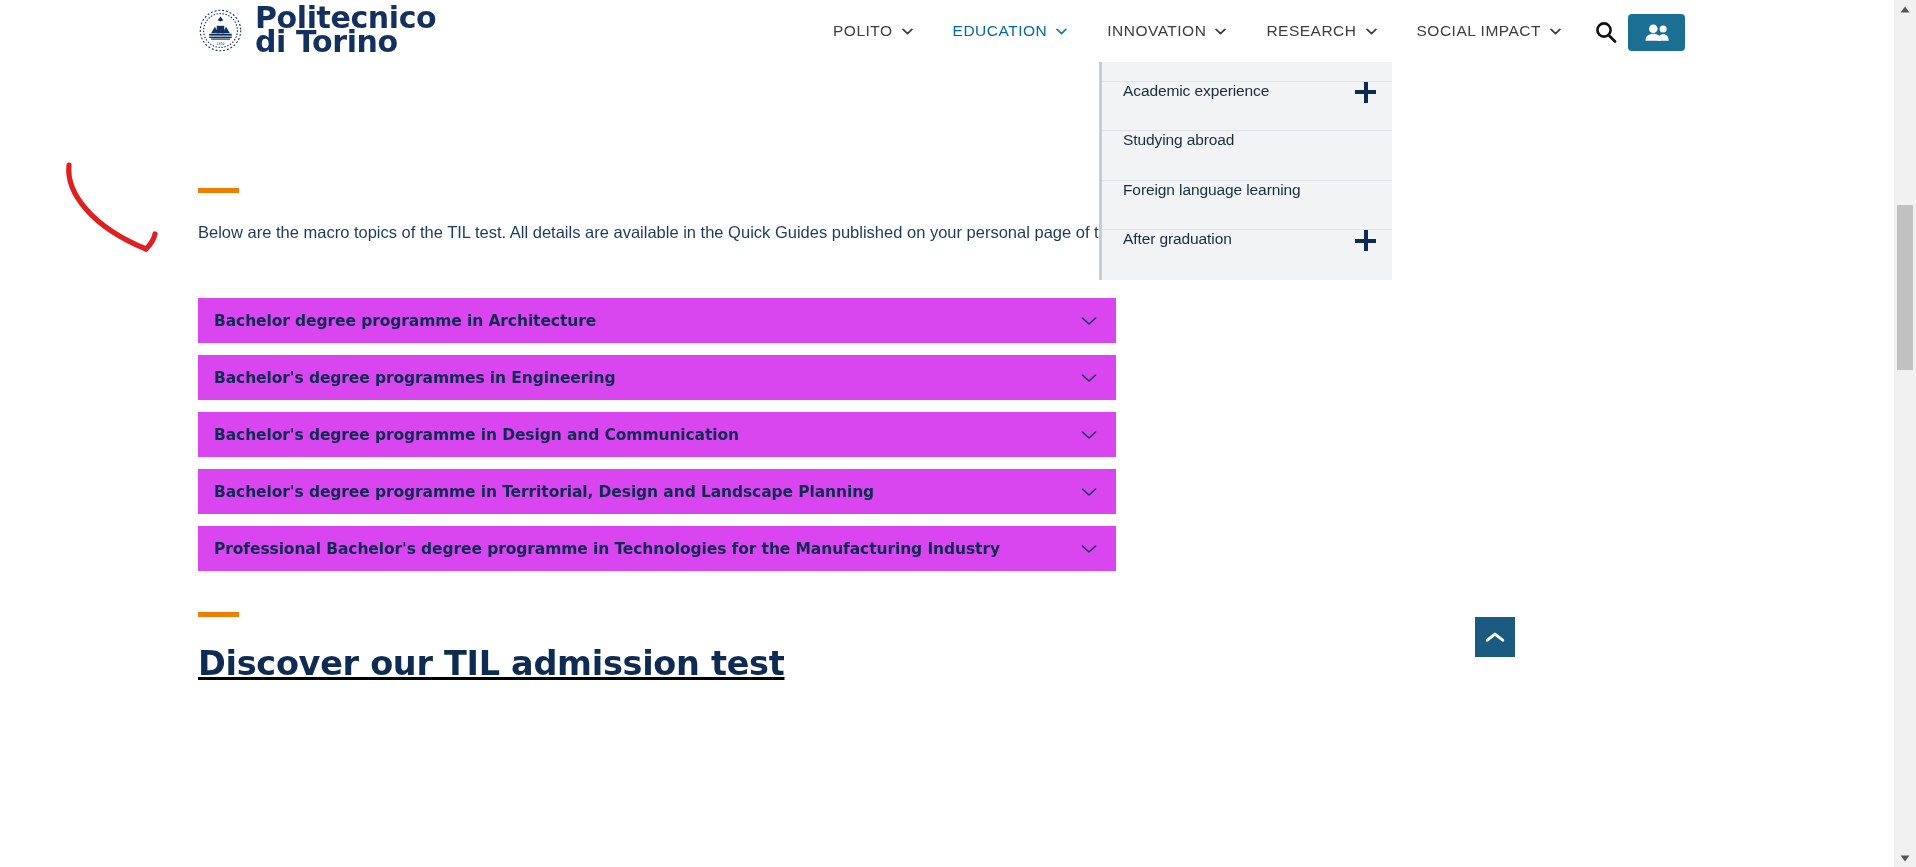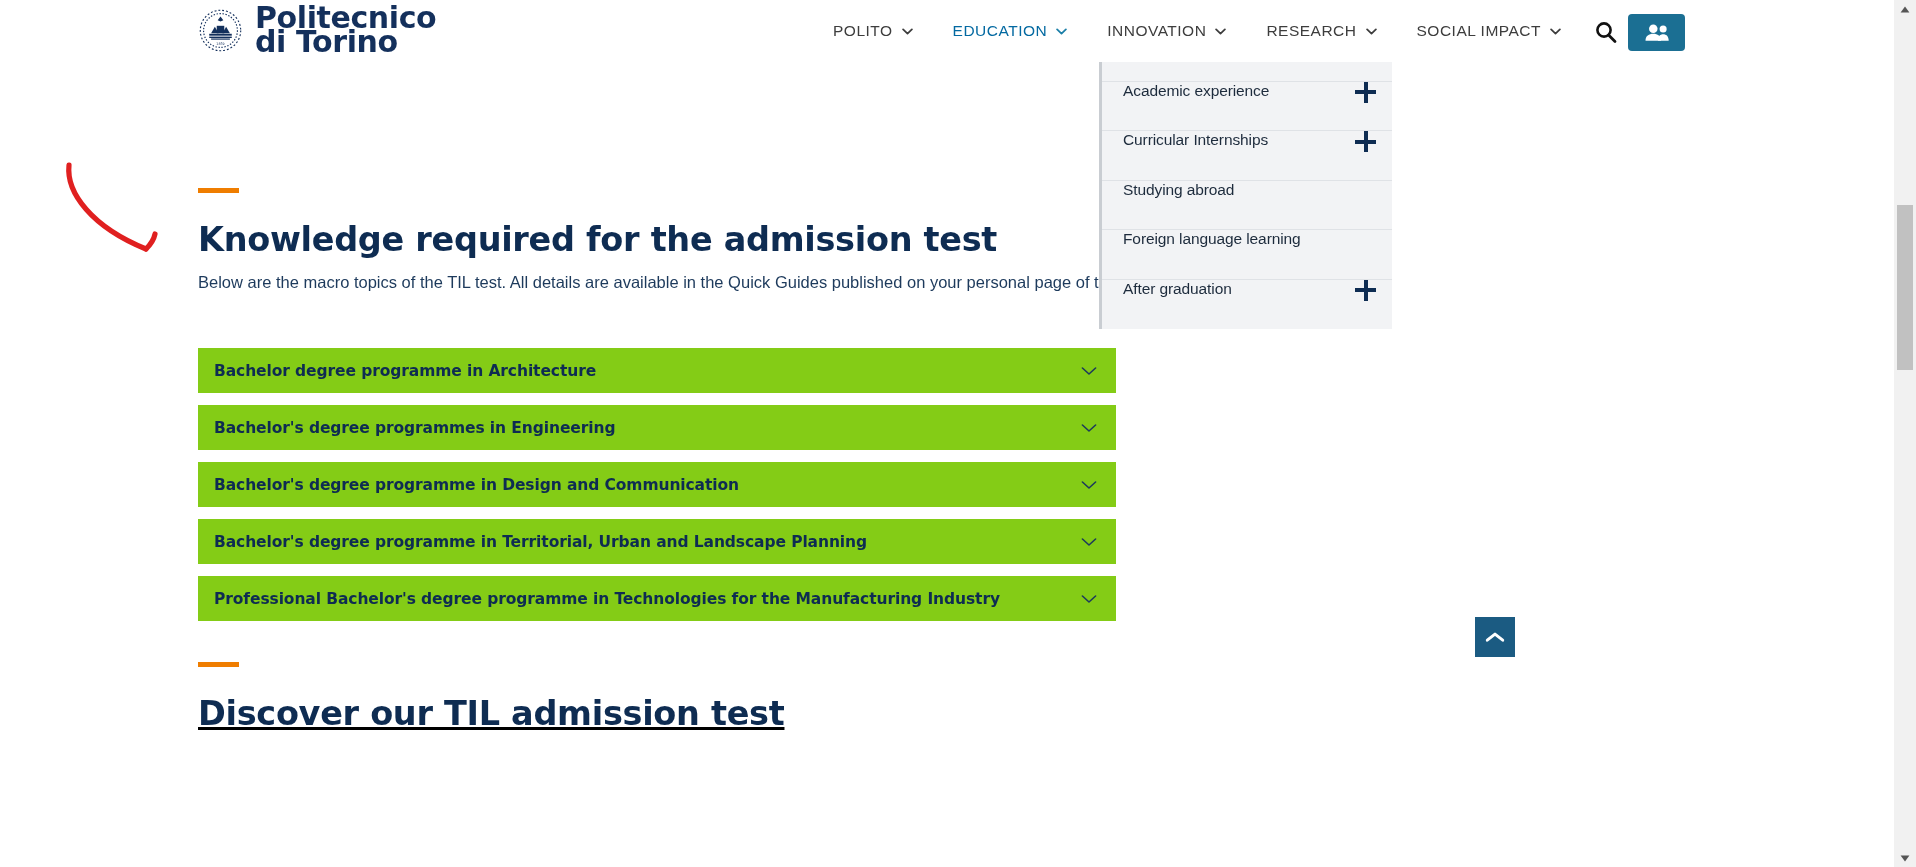--- a/index.html
+++ b/index.html
@@ -139,21 +139,21 @@
   }
 
   .accordion {
     margin-top: 53px;
     display: flex;
     flex-direction: column;
     gap: 12px;
     width: 918px;
   }
   .acc-row {
-    background: #84cc16;
+    background: #d946ef;
     height: 45px;
     display: flex;
     align-items: center;
     justify-content: space-between;
     padding: 0 19px 0 16px;
     cursor: pointer;
   }
   .acc-label {
     font-family: "DejaVu Sans", sans-serif;
     font-weight: 700;
@@ -346,21 +346,20 @@
       </svg>
     </div>
   </header>
 
   <main class="content-col">
 
     <div style="height:126px"></div>
 
     <div class="orange-rule"></div>
 
-    <h1 class="section-title">Knowledge required for the admission test</h1>
 
     <p class="section-lede"><span>Below are the macro topics of the TIL test.  All details are available in the Quick Guides published on your personal page of the </span><a>Apply@polito</a><span> platform.</span></p>
 
     <div class="accordion">
 
       <div class="acc-row">
         <span class="acc-label">Bachelor degree programme in Architecture</span>
         <svg class="acc-chevron" viewBox="0 0 16 10">
           <path d="M1.4 2 L8 8 L14.6 2" fill="none" stroke="#1d3a5c" stroke-width="1.6" stroke-linecap="round" stroke-linejoin="round"></path>
         </svg>
@@ -374,21 +373,21 @@
       </div>
 
       <div class="acc-row">
         <span class="acc-label">Bachelor's degree programme in Design and Communication</span>
         <svg class="acc-chevron" viewBox="0 0 16 10">
           <path d="M1.4 2 L8 8 L14.6 2" fill="none" stroke="#1d3a5c" stroke-width="1.6" stroke-linecap="round" stroke-linejoin="round"></path>
         </svg>
       </div>
 
       <div class="acc-row">
-        <span class="acc-label">Bachelor's degree programme in Territorial, Urban and Landscape Planning</span>
+        <span class="acc-label">Bachelor's degree programme in Territorial, Design and Landscape Planning</span>
         <svg class="acc-chevron" viewBox="0 0 16 10">
           <path d="M1.4 2 L8 8 L14.6 2" fill="none" stroke="#1d3a5c" stroke-width="1.6" stroke-linecap="round" stroke-linejoin="round"></path>
         </svg>
       </div>
 
       <div class="acc-row">
         <span class="acc-label">Professional Bachelor's degree programme in Technologies for the Manufacturing Industry</span>
         <svg class="acc-chevron" viewBox="0 0 16 10">
           <path d="M1.4 2 L8 8 L14.6 2" fill="none" stroke="#1d3a5c" stroke-width="1.6" stroke-linecap="round" stroke-linejoin="round"></path>
         </svg>
@@ -405,24 +404,20 @@
 
     <div class="side-row">
       <span class="side-label">Double enrolment</span>
     </div>
 
     <div class="side-row">
       <span class="side-label">Academic experience</span>
       <span class="side-plus"></span>
     </div>
 
-    <div class="side-row">
-      <span class="side-label">Curricular Internships</span>
-      <span class="side-plus"></span>
-    </div>
 
     <div class="side-row">
       <span class="side-label">Studying abroad</span>
     </div>
 
     <div class="side-row">
       <span class="side-label">Foreign language learning</span>
     </div>
 
     <div class="side-row">

